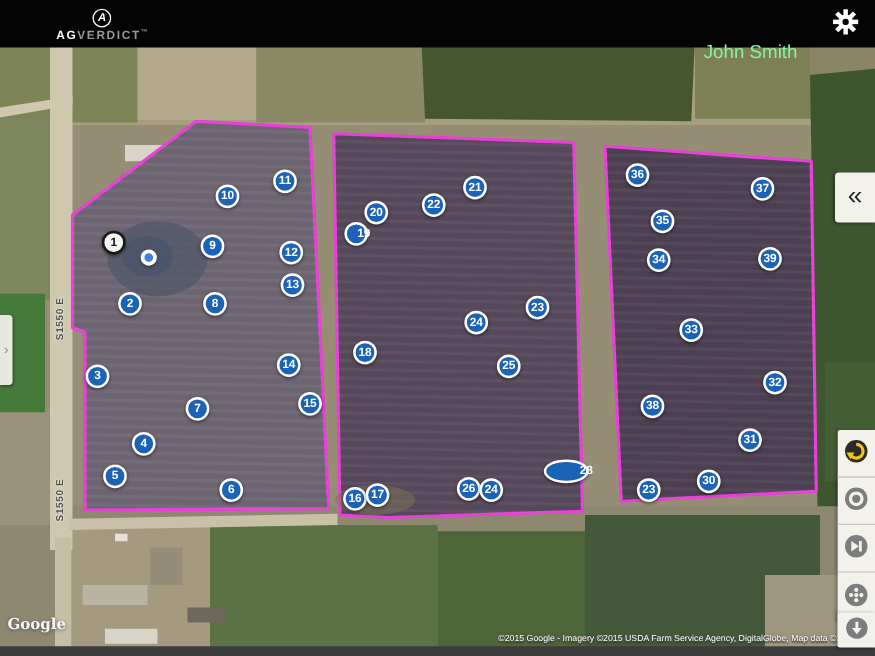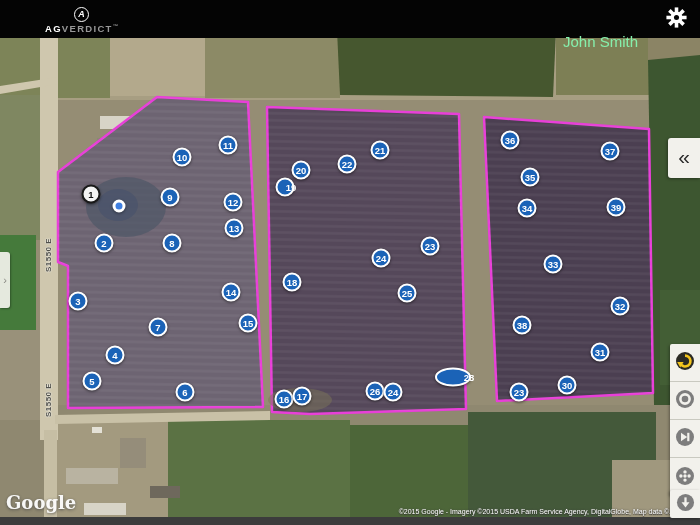--- a/index.html
+++ b/index.html
@@ -41,21 +41,21 @@
     cursor:pointer; z-index:6;
   }
   .marker.selected { background:#f4f4f4; border-color:#191919; color:#111; }
   .loc-dot {
     position:absolute; width:13px; height:13px; border-radius:50%;
     background:#3f7fe0; border:3px solid #fff; transform:translate(-50%,-50%);
     box-shadow:0 1px 3px rgba(0,0,0,.4); z-index:5;
   }
   .google-logo {
     position:absolute; left:6px; top:492px; z-index:4; color:#fdfdfd;
-    font-family:"DejaVu Serif", serif; font-size:18px; font-weight:bold;
+    font-family:"DejaVu Serif", serif; font-size:12px; font-weight:bold;
     opacity:.95; text-shadow:0 1px 3px rgba(70,70,70,.9); cursor:default;
   }
   .attribution {
     position:absolute; right:23px; top:508px; z-index:4; color:#fff; font-size:7px;
     text-shadow:0 0 2px #444, 0 1px 1px #333; white-space:nowrap; cursor:default;
   }
   .bottombar { position:absolute; left:0; right:0; bottom:0; height:8px; background:#3c3c3c; z-index:7; }
   
   .left-tab {
     position:absolute; left:0; top:252px; width:10px; height:56px;

